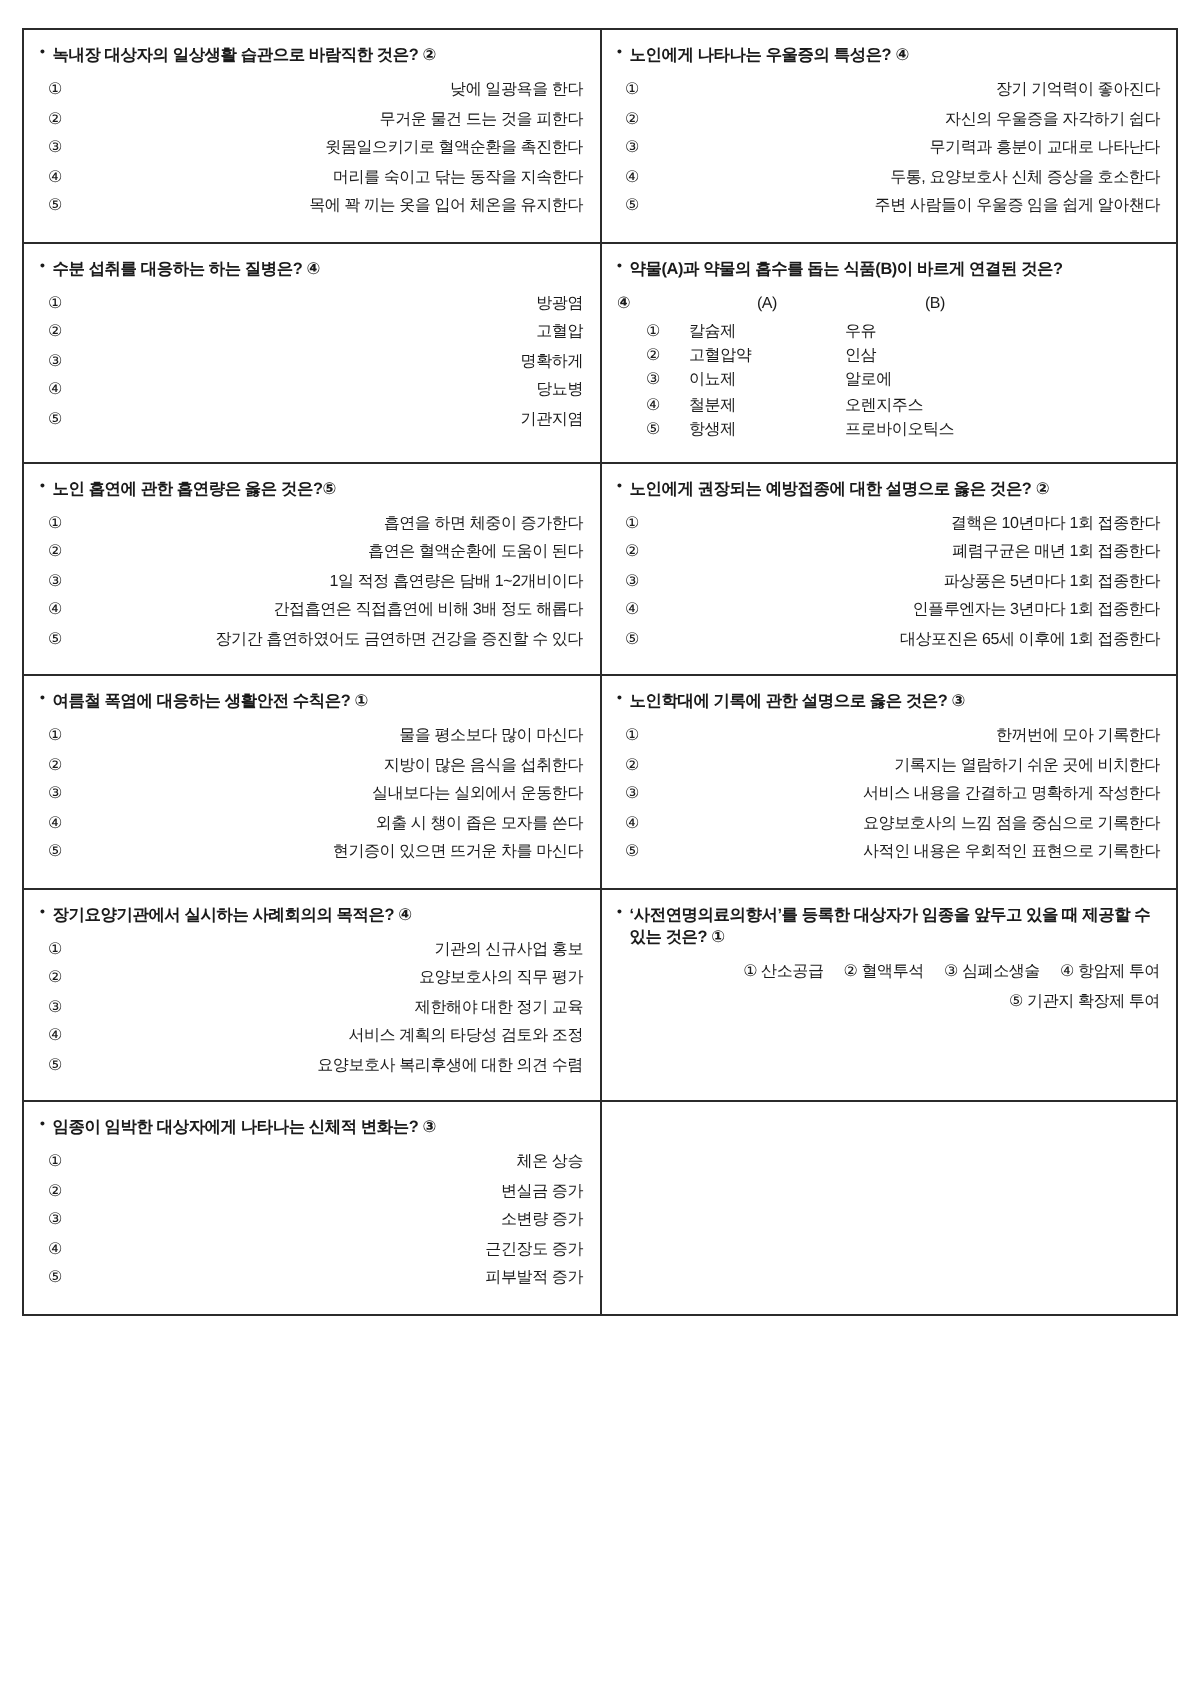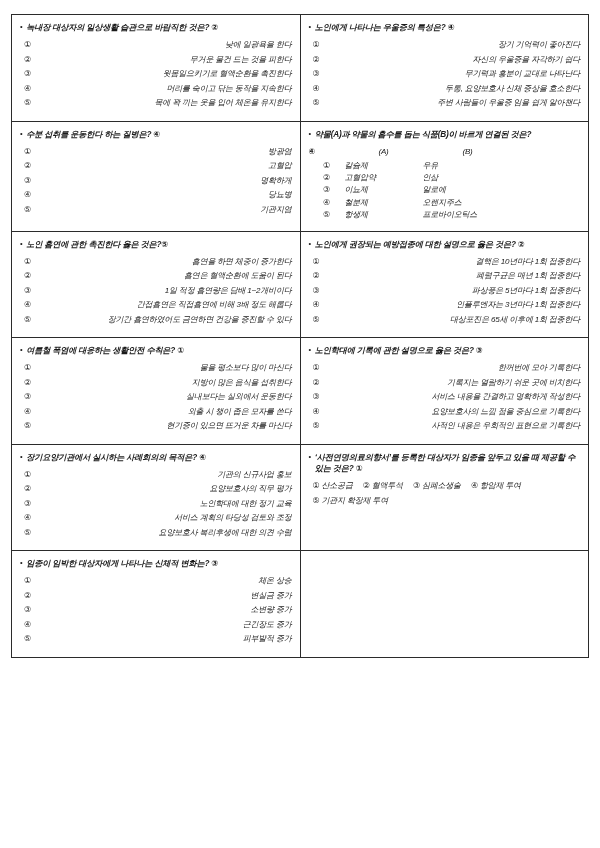--- a/index.html
+++ b/index.html
@@ -7,21 +7,20 @@
     width:600px;height:848px;
     font-family:"Liberation Sans","DejaVu Sans",sans-serif;
     color:#1a1a1a;
     -webkit-font-smoothing:antialiased;
   }
   .sheet{
     position:relative;
     width:532px;height:848px;
     box-sizing:border-box;
     padding:14px 11px 16px 11px;
-    font-style:italic;
   }
   .grid{
     width:578px;
     border:1px solid #2b2b2b;
     border-collapse:collapse;
     table-layout:fixed;
   }
   .grid td{
     border:1px solid #2b2b2b;
     vertical-align:top;
@@ -81,20 +80,21 @@
     letter-spacing:-0.2px;
   }
   .pair-row .num{width:36px;flex:0 0 auto;text-align:center;}
   .pair-row .cA{width:78px;flex:0 0 auto;}
   .pair-row .cB{width:90px;flex:0 0 auto;}
   .inline-opts{
     font-size:8px;
     line-height:1.6;
     letter-spacing:-0.2px;
     padding-left:4px;
+    text-align:right;
   }
   .inline-opts div{margin-bottom:2px;}
   .inline-opts .sp{display:inline-block;width:10px;}
   .empty-cell{height:100%;}
 </style>
 </head>
 <body>
 
 <div class="sheet">
   <table class="grid">
@@ -161,21 +161,21 @@
             </ol>
           </div>
         </td>
       </tr>
 
       <tr>
         <td>
           <div class="cell">
             <div class="q-line">
               <span class="bullet">•</span>
-              <span class="q-text"><span>수분 섭취를 운동한다 하는 질병은?</span> <span class="ans">④</span></span>
+              <span class="q-text"><span>수분 섭취를 대응하는 하는 질병은?</span> <span class="ans">④</span></span>
             </div>
             <ol class="opts">
               <li>
                   <span class="num">①</span>
                   <span class="txt">방광염</span>
                 </li>
               <li>
                   <span class="num">②</span>
                   <span class="txt">고혈압</span>
                 </li>
@@ -232,21 +232,21 @@
             </div>
           </div>
         </td>
       </tr>
 
       <tr>
         <td>
           <div class="cell">
             <div class="q-line">
               <span class="bullet">•</span>
-              <span class="q-text"><span>노인 흡연에 관한 촉진한다 옳은 것은?</span><span class="ans">⑤</span></span>
+              <span class="q-text"><span>노인 흡연에 관한 흡연량은 옳은 것은?</span><span class="ans">⑤</span></span>
             </div>
             <ol class="opts">
               <li>
                   <span class="num">①</span>
                   <span class="txt">흡연을 하면 체중이 증가한다</span>
                 </li>
               <li>
                   <span class="num">②</span>
                   <span class="txt">흡연은 혈액순환에 도움이 된다</span>
                 </li>
@@ -371,21 +371,21 @@
               <li>
                   <span class="num">①</span>
                   <span class="txt">기관의 신규사업 홍보</span>
                 </li>
               <li>
                   <span class="num">②</span>
                   <span class="txt">요양보호사의 직무 평가</span>
                 </li>
               <li>
                   <span class="num">③</span>
-                  <span class="txt">노인학대에 대한 정기 교육</span>
+                  <span class="txt">제한해야 대한 정기 교육</span>
                 </li>
               <li>
                   <span class="num">④</span>
                   <span class="txt">서비스 계획의 타당성 검토와 조정</span>
                 </li>
               <li>
                   <span class="num">⑤</span>
                   <span class="txt">요양보호사 복리후생에 대한 의견 수렴</span>
                 </li>
             </ol>

